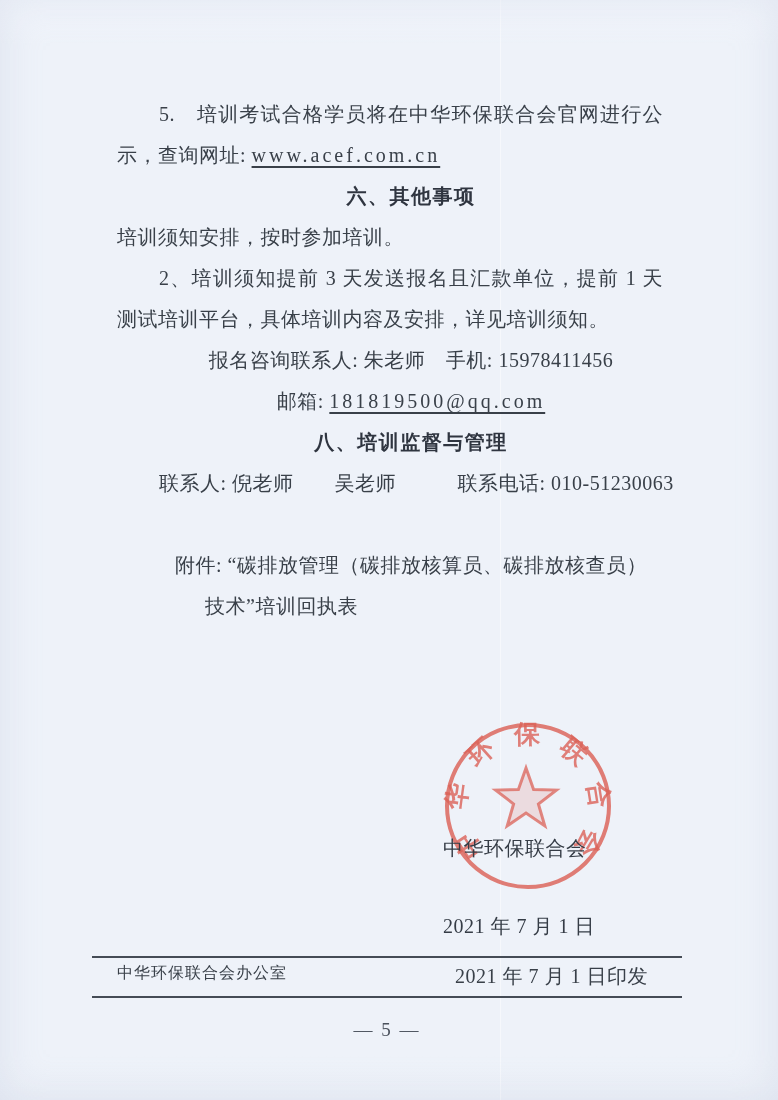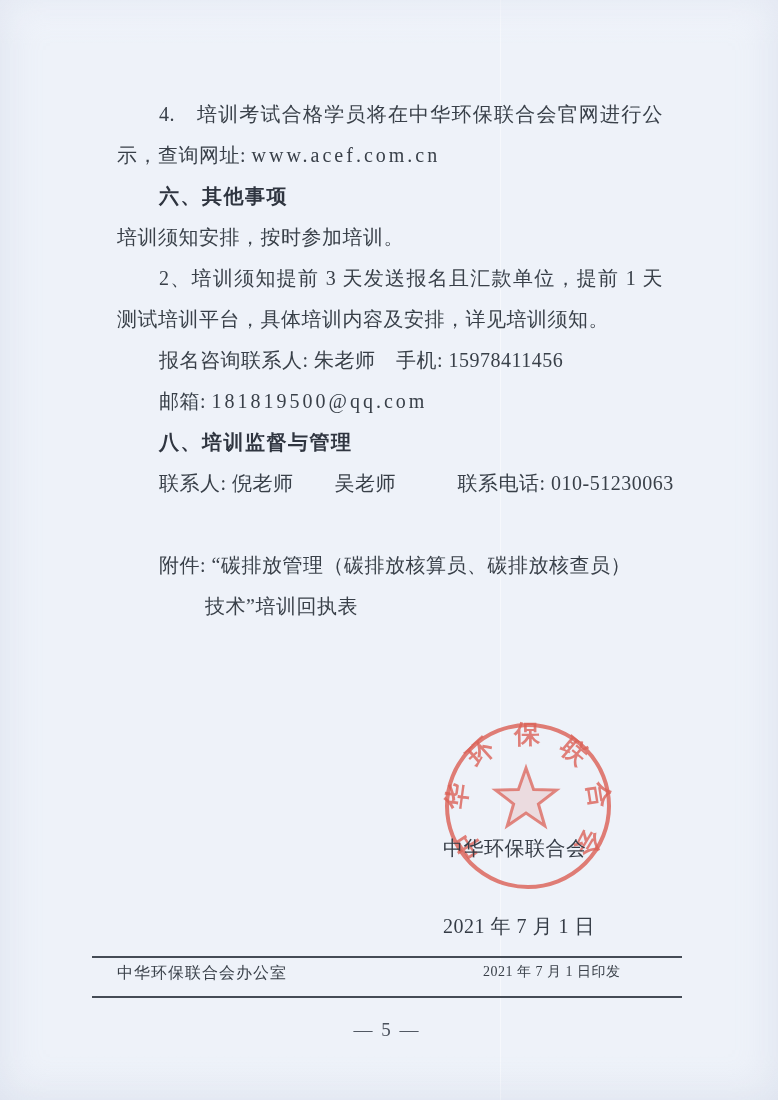--- a/index.html
+++ b/index.html
@@ -12,51 +12,51 @@
   .page{position:absolute;inset:0;}
   .page::after{content:"";position:absolute;inset:0;pointer-events:none;
     box-shadow:inset 0 0 42px rgba(176,188,212,.28);}
   .streak{position:absolute;top:0;bottom:0;width:1px;background:rgba(255,255,255,.45);}
 
   
   .content{position:absolute;left:117px;top:94px;width:546px;
     font-size:20px;line-height:41px;letter-spacing:.5px;}
   .line{height:41px;white-space:pre;}
   .j{white-space:normal;text-align:justify;text-align-last:justify;}
-  .ind{padding-left:42px;}
+  .ind{padding-left:42px;text-align:center;}
   .ind2{padding-left:88px;}
   .hd{font-weight:bold;color:#2f3540;letter-spacing:1.5px;}
   .blank{height:41px;}
-  .u{text-underline-offset:4px;text-decoration-thickness:1.5px;letter-spacing:3px;}
+  .u{text-decoration:underline;text-underline-offset:4px;text-decoration-thickness:1.5px;letter-spacing:3px;}
 
   
   .sig{position:absolute;left:443px;top:783px;font-size:20px;line-height:26px;
     letter-spacing:.5px;white-space:pre;color:#353c46;}
 
   
   .seal{position:absolute;left:428px;top:706px;width:200px;height:200px;opacity:.85;}
   .seal text{font-family:"Liberation Serif","DejaVu Serif",serif;font-weight:bold;}
 
   
   .rule{position:absolute;left:92px;width:590px;height:2px;background:#454c56;}
   .rule.top{top:956px;}
   .rule.bottom{top:996px;}
   .footer-office{position:absolute;left:117px;top:963px;font-size:16px;letter-spacing:1px;white-space:pre;}
-  .footer-date{position:absolute;left:455px;top:963px;font-size:14px;letter-spacing:.5px;white-space:pre;margin-left:28px;}
+  .footer-date{position:absolute;left:455px;top:963px;font-size:20px;letter-spacing:.5px;white-space:pre;}
   .pagenum{position:absolute;left:92px;top:1019px;width:590px;text-align:center;
     font-size:19px;letter-spacing:2px;color:#4a515c;white-space:pre;}
 </style>
 </head>
 <body>
 
 <div class="page">
   <div class="streak" style="left:500px"></div>
 
   <div class="content">
-    <div class="line j ind">4.　培训考试合格学员将在中华环保联合会官网进行公</div>
+    <div class="line j ind">5.　培训考试合格学员将在中华环保联合会官网进行公</div>
     <div class="line"><span>示，查询网址: </span><span class="u">www.acef.com.cn</span></div>
     <div class="line hd ind">六、其他事项</div>
     <div class="line">培训须知安排，按时参加培训。</div>
     <div class="line j ind">2、培训须知提前 3 天发送报名且汇款单位，提前 1 天</div>
     <div class="line">测试培训平台，具体培训内容及安排，详见培训须知。</div>
     <div class="line ind">报名咨询联系人: 朱老师　手机: 15978411456</div>
     <div class="line ind"><span>邮箱: </span><span class="u">181819500@qq.com</span></div>
     <div class="line hd ind">八、培训监督与管理</div>
     <div class="line ind">联系人: 倪老师　　吴老师　　　联系电话: 010-51230063</div>
     <div class="blank"></div>

